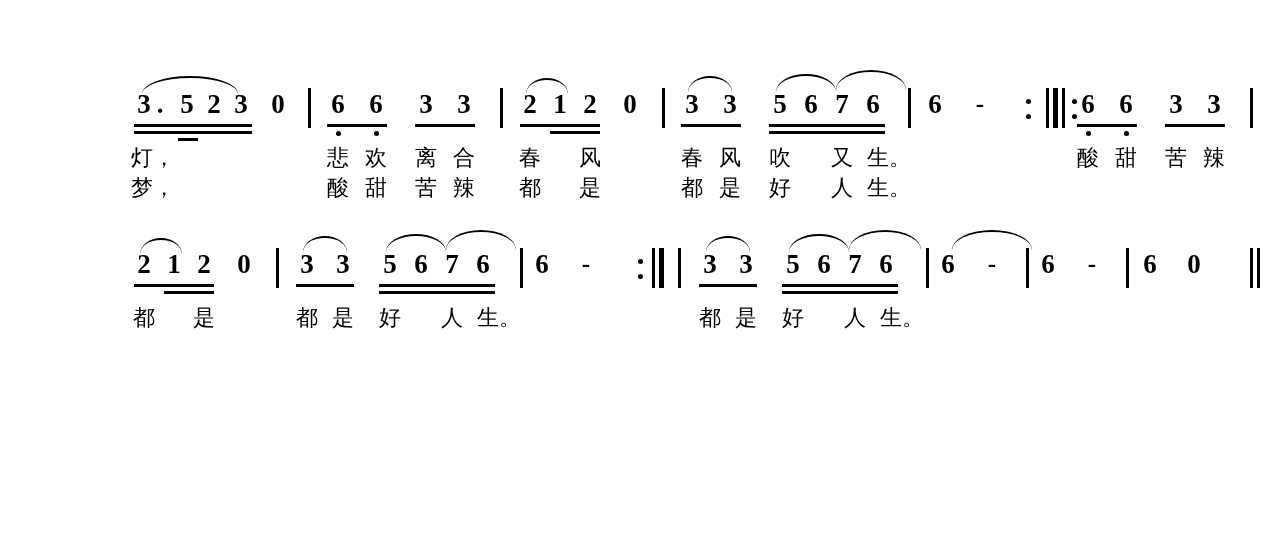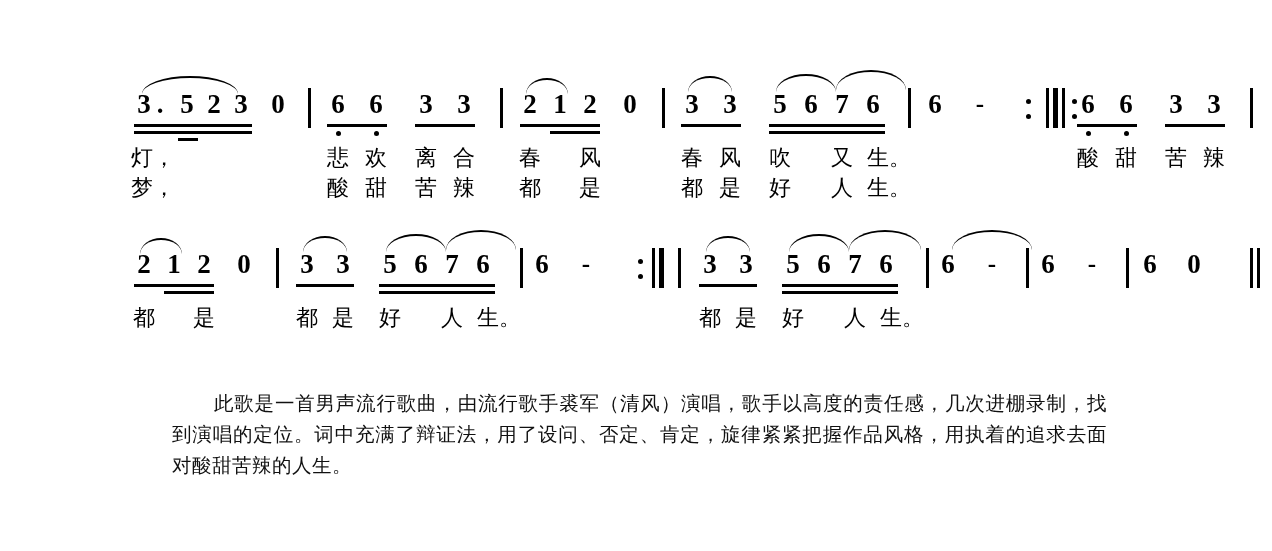--- a/index.html
+++ b/index.html
@@ -353,15 +353,14 @@
         <span class="lyric wide" style="left: 360px;">生。</span>
         <span class="lyric" style="left: 580px;">都</span>
         <span class="lyric" style="left: 616px;">是</span>
         <span class="lyric" style="left: 663px;">好</span>
         <span class="lyric" style="left: 725px;">人</span>
         <span class="lyric wide" style="left: 763px;">生。</span>
       </div>
     <div class="lyrics" style="top:104px"></div>
   </div>
 
-  <p class="description">此歌是一首男声流行歌曲，由流行歌手裘军（清风）演唱，歌手以高度的责任感，几次进棚录制，找到演唱的定位。词中充满了辩证法，用了设问、否定、肯定，旋律紧紧把握作品风格，用执着的追求去面对酸甜苦辣的人生。</p>
 
 </div>
 
 </body></html>

